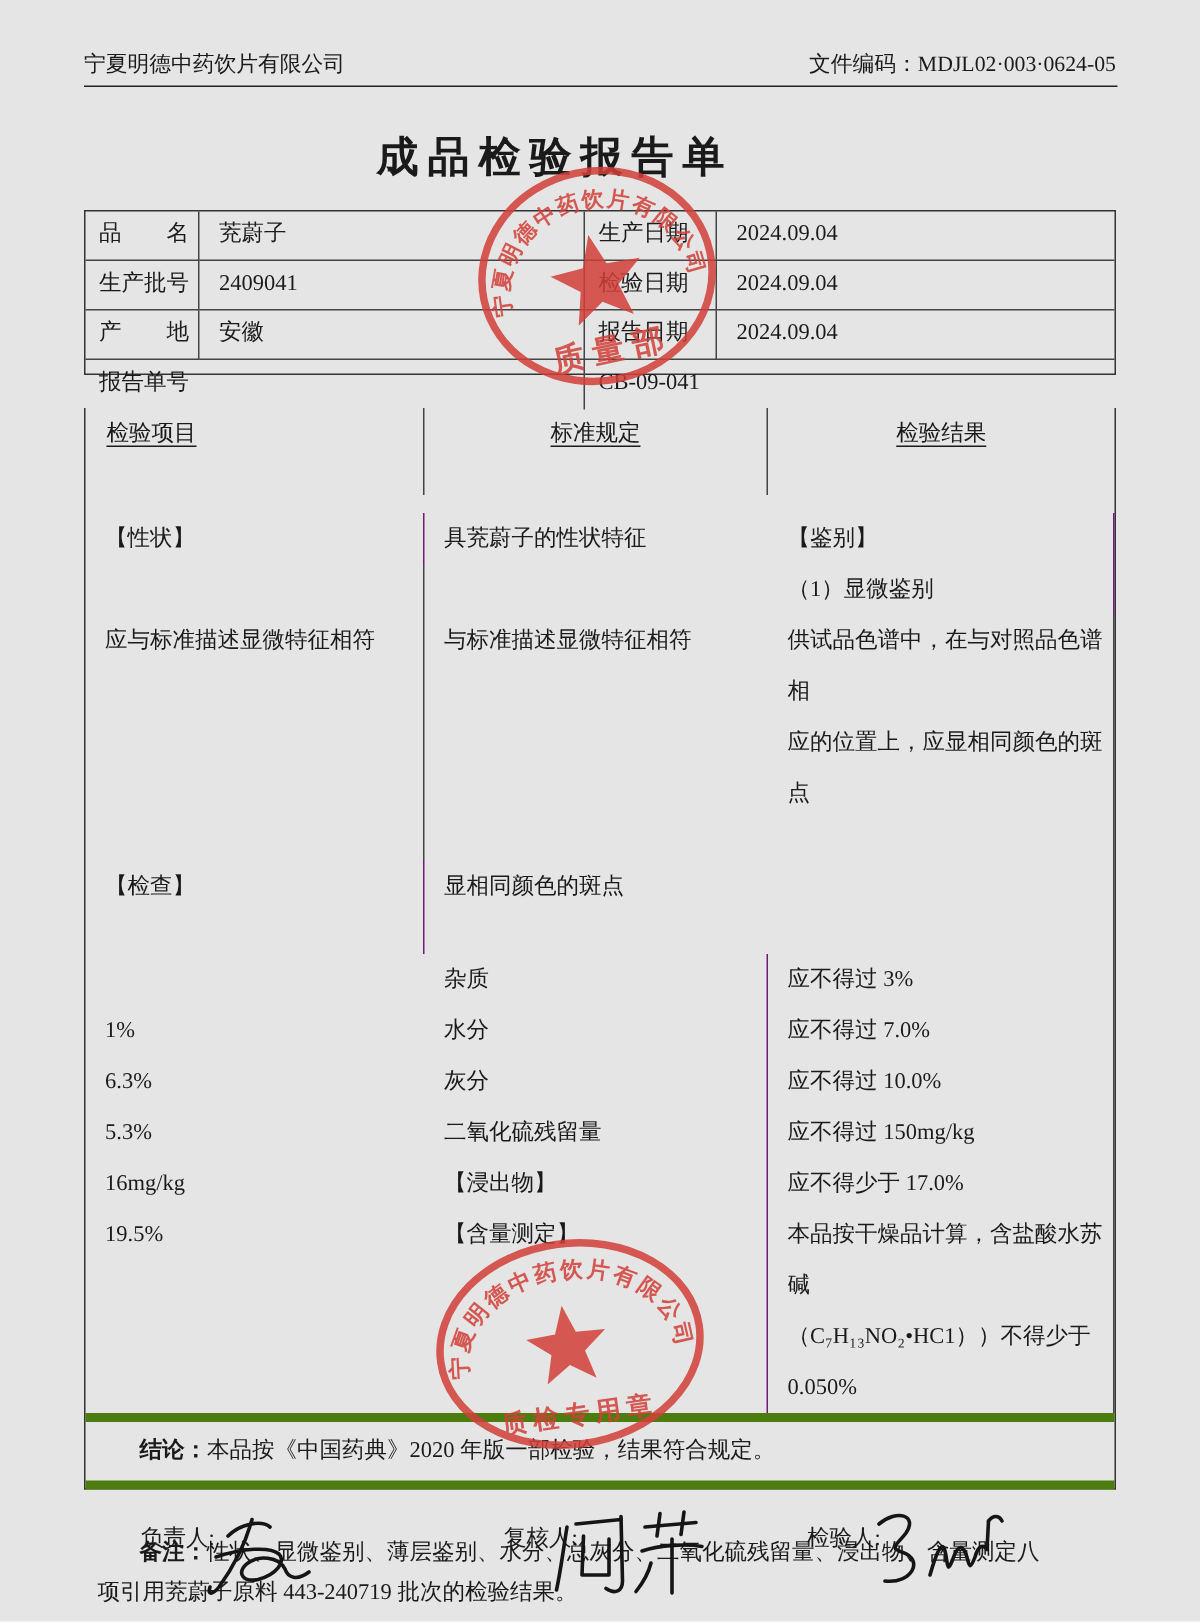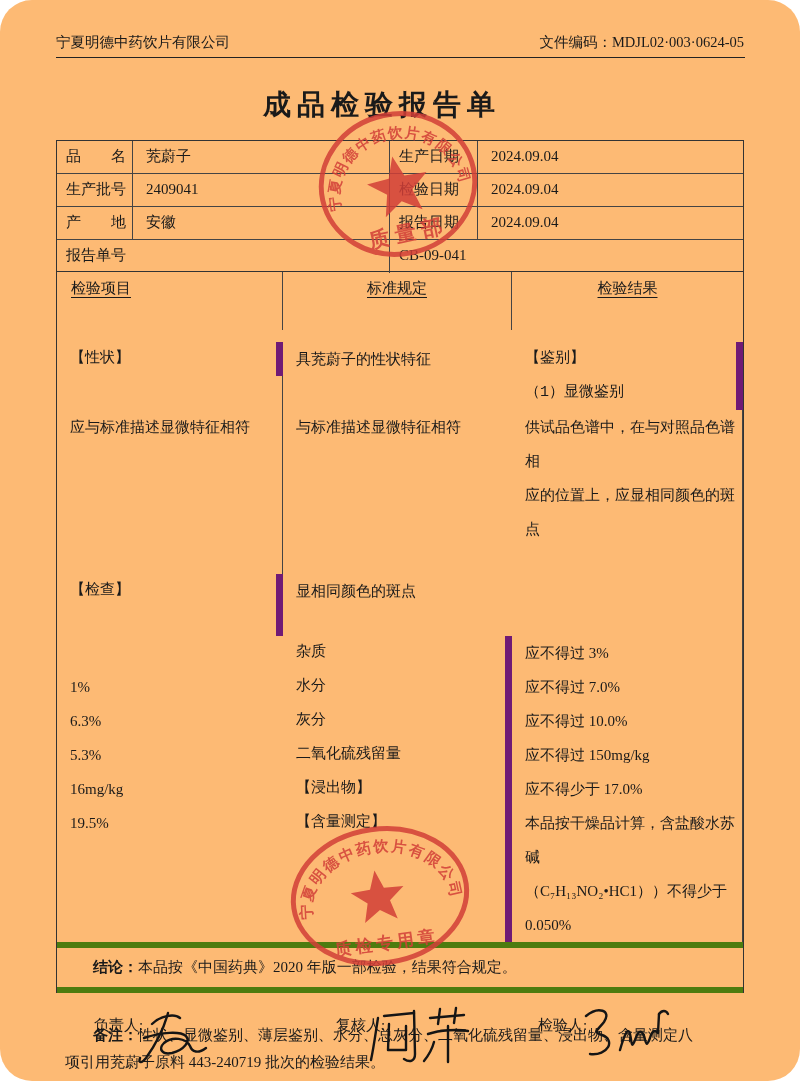--- a/index.html
+++ b/index.html
@@ -1,34 +1,34 @@
 <!DOCTYPE html>
 <html><head>
 <meta charset="utf-8">
 <style>
   html,body{margin:0;padding:0;background:#ffffff;}
   .page{
-    position:relative;width:800px;height:1081px;background:#fdba74;overflow:hidden;
-    font-family:"Liberation Serif","DejaVu Serif",serif;color:#1a1a1a;border-radius:32px;
+    position:relative;width:800px;height:1081px;background:#e5e5e5;overflow:hidden;
+    font-family:"Liberation Serif","DejaVu Serif",serif;color:#1a1a1a;
   }
   
   .doc-header{
     position:absolute;top:33px;left:56px;width:688px;
     display:flex;justify-content:space-between;align-items:flex-end;
     font-size:14.5px;
   }
   .header-rule{position:absolute;top:57px;left:56px;width:689px;border-top:1.6px solid #222;}
   
   .report-title{
-    position:absolute;top:86px;left:16px;width:732px;text-align:center;
+    position:absolute;top:86px;left:4px;width:732px;text-align:center;
     font-size:28px;font-weight:bold;letter-spacing:6px;
   }
   
   .info-table{
-    position:absolute;top:140px;left:56px;width:688px;height:132px;
+    position:absolute;top:140px;left:56px;width:688px;height:110px;
     display:grid;grid-template-columns:76px 257px 88px 1fr;grid-auto-rows:33px;
     border:1.6px solid #333;box-sizing:border-box;font-size:15px;
   }
   .info-table .cell{
     border-right:1px solid #444;border-bottom:1px solid #444;
     line-height:31px;padding-left:9px;box-sizing:border-box;overflow:hidden;white-space:nowrap;
   }
   .info-table .cell.lastcol{border-right:none;}
   .info-table .cell.lastrow{border-bottom:none;}
   .info-table .span2a{grid-column:1 / 3;}
@@ -47,21 +47,21 @@
   .insp-head .h-mid,.insp-head .h-res{text-align:center;}
   .insp-head span{text-decoration:underline;text-underline-offset:4px;}
   .insp-body{
     flex:1 1 auto;display:grid;grid-template-columns:226px 229px 1fr;
     grid-auto-rows:min-content;align-content:start;padding-top:12px;box-sizing:border-box;
   }
   .insp-body .c{
     line-height:34px;padding-left:13px;padding-right:6px;box-sizing:border-box;
     white-space:pre-line;
   }
-  .insp-body .ci{border-right:7px solid #701a75;font-family:Liberation Mono, monospace;}
+  .insp-body .ci{border-right:1px solid #701a75;}
   .insp-body .cs{border-right:1px solid #444;}
   .insp-body .gap{padding-bottom:28px;}
   .conclusion-row,.remark-row{
     border-top:6px solid #4d7c0f;box-sizing:border-box;padding:0 8px;
   }
   .conclusion-row{flex:0 0 40px;line-height:39px;}
   .remark-row{flex:0 0 55px;line-height:27.5px;padding-top:1px;white-space:pre-line;}
   .lead-label{font-weight:bold;margin-left:28px;}
   
   .sign-row{position:absolute;top:1008px;left:56px;width:688px;height:64px;font-size:15px;}

